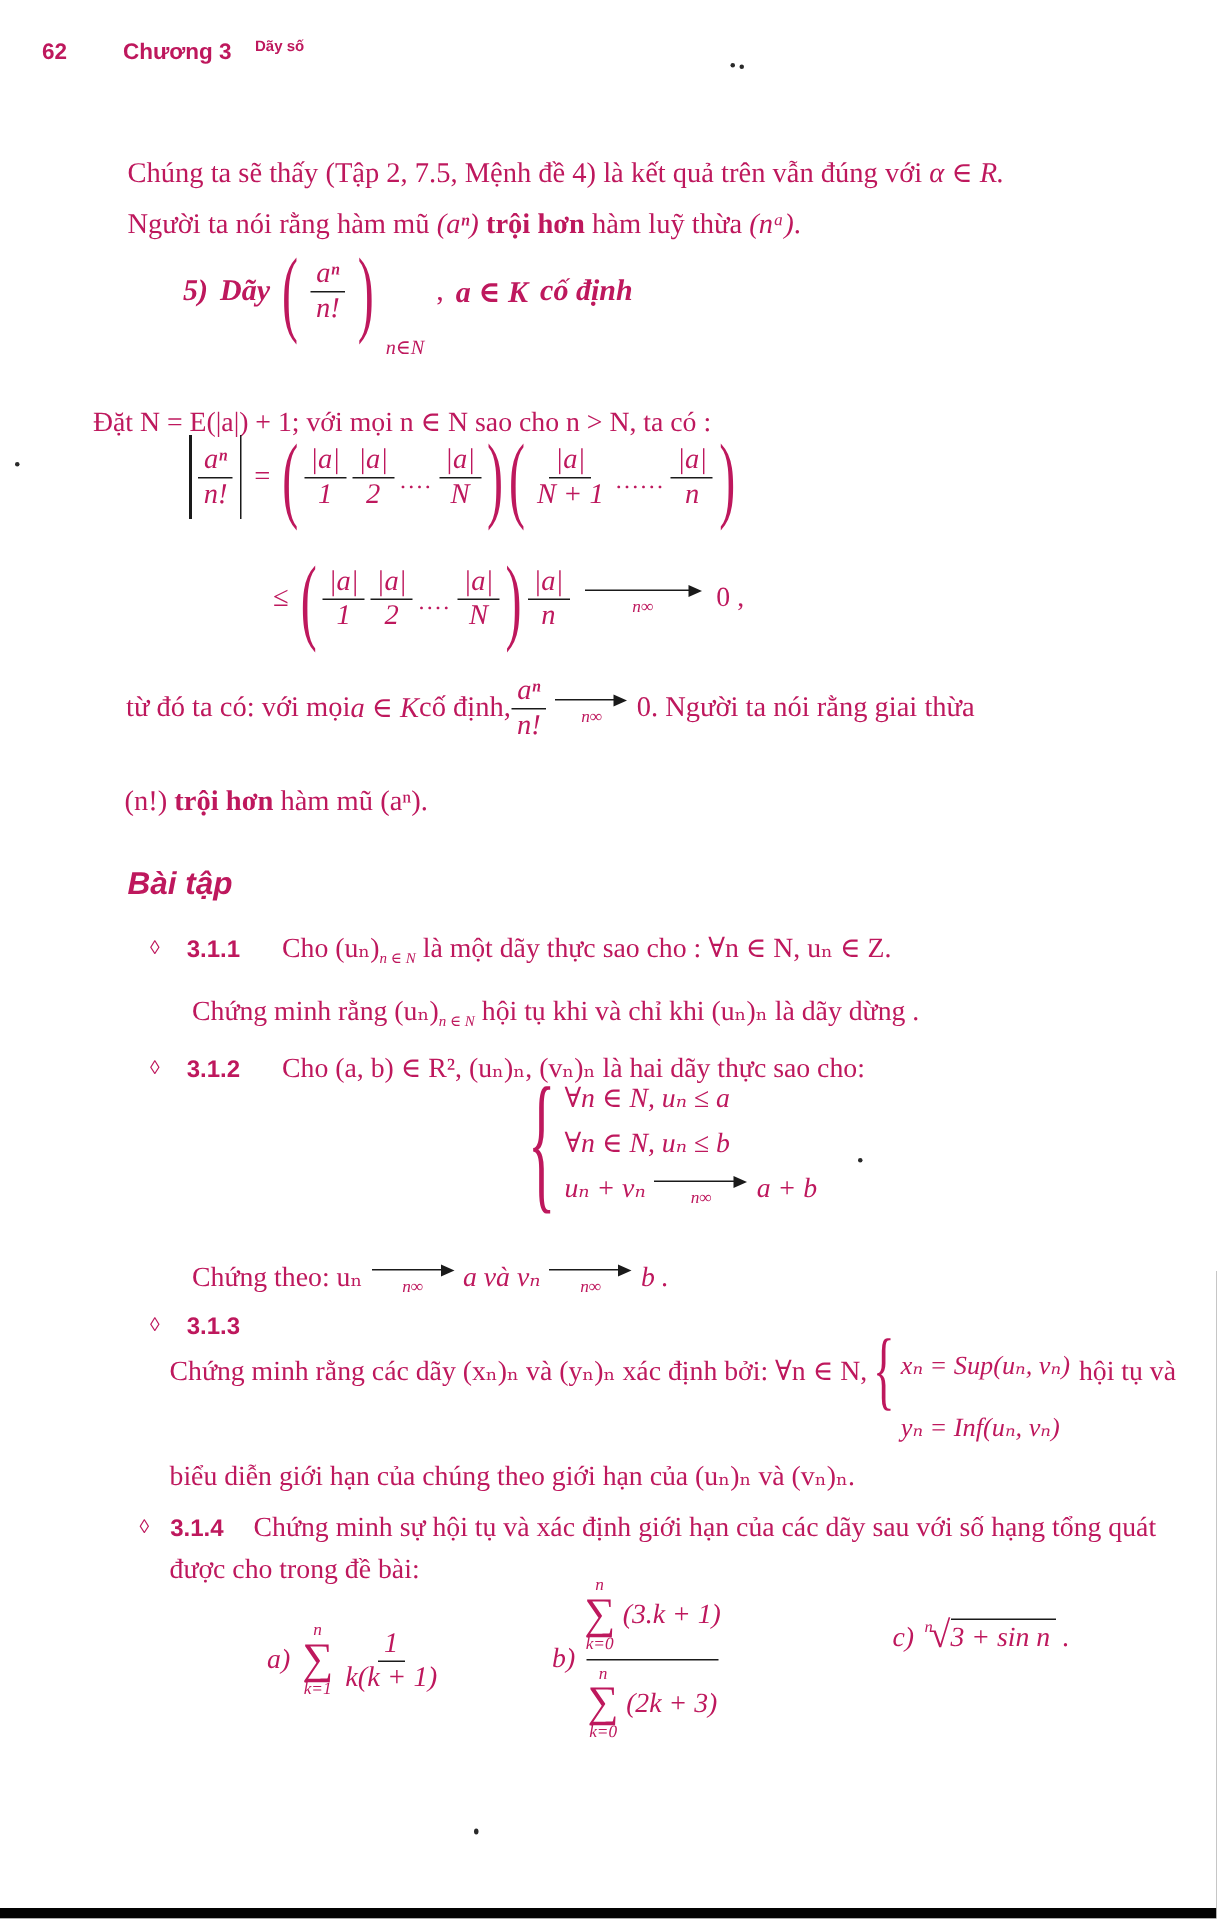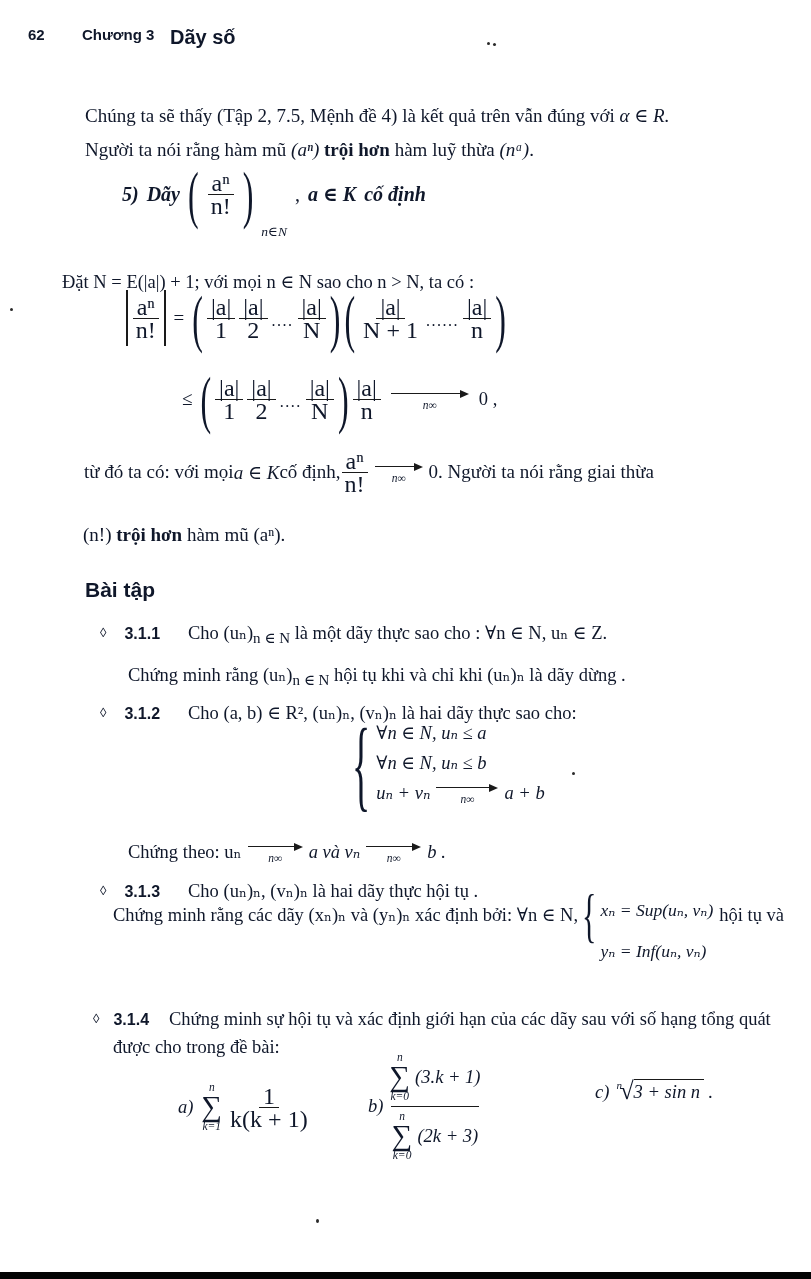--- a/index.html
+++ b/index.html
@@ -1,41 +1,41 @@
 <!DOCTYPE html>
 <html><head>
 <meta charset="utf-8">
 <style>
   html,body{margin:0;padding:0;background:#9a9a9a;}
   .page{
     position:relative;width:811px;height:1279px;background:#ffffff;
-    font-family:"Liberation Serif","DejaVu Serif",serif;color:#0f172a;
+    font-family:"Liberation Serif","DejaVu Serif",serif;color:#be185d;
     overflow:hidden;margin:0 auto;
   }
   .abs{position:absolute;}
   .t{font-size:18.5px;line-height:30px;}
   .sans{font-family:"Liberation Sans","DejaVu Sans",sans-serif;}
   .bi{font-weight:700;font-style:italic;}
   .it{font-style:italic;}
   .b{font-weight:700;}
 
   
   .hdr-num{top:26px;left:28px;font-weight:700;font-size:15px;}
   .hdr-chap{top:26px;left:82px;font-weight:700;font-size:15px;}
-  .hdr-title{top:26px;left:170px;font-weight:700;font-size:20px;}
+  .hdr-title{top:26px;left:170px;font-weight:700;font-size:10px;}
 
   
   .intro{top:80px;left:85px;width:700px;font-size:19px;line-height:34px;}
 
   
   .sec5{top:160px;left:122px;height:68px;display:flex;align-items:center;gap:8px;font-size:20px;}
   .sec5 .gsub{align-self:flex-end;transform:translateY(12px);font-size:13.5px;font-style:italic;}
 
   
-  .frac{display:inline-flex;flex-direction:column;align-items:center;vertical-align:middle;font-size:24px;}
+  .frac{display:inline-flex;flex-direction:column;align-items:center;vertical-align:middle;font-style:italic;font-size:19px;}
   .frac .fn{display:block;padding:0 4px 1px;border-bottom:1.5px solid #1a1a1a;line-height:20px;text-align:center;white-space:nowrap;}
   .frac .fd{display:block;padding:1px 4px 0;line-height:20px;text-align:center;white-space:nowrap;}
 
   .bigp{display:inline-block;font-size:32px;line-height:32px;transform:scaleY(2.0);font-weight:400;}
   .absbar{display:inline-block;width:1.8px;height:56px;background:#1a1a1a;}
   .dots{letter-spacing:1.5px;display:inline-block;transform:translateY(3px);}
   .op{font-size:19px;padding:0 4px;}
 
   
   .setup{top:248px;left:62px;}
@@ -54,21 +54,21 @@
 
   
   .concl1{top:443px;left:84px;display:flex;align-items:center;height:58px;font-size:19px;}
   .concl2{top:505px;left:64px;font-size:19px;margin-left:19px;}
 
   
   .extitle{top:578px;left:85px;font-weight:700;font-size:21px;}
   .exrow{display:flex;align-items:baseline;white-space:nowrap;}
   .bullet{font-size:13px;transform:translateY(-2px);}
   .exnum{font-family:"Liberation Sans","DejaVu Sans",sans-serif;font-weight:700;font-size:16px;margin:0 28px 0 18px;}
-  .ssub{font-size:15px;vertical-align:-4px;}
+  .ssub{font-size:10px;font-style:italic;vertical-align:-4px;}
 
   .ex1l1{top:618px;left:100px;}
   .ex1l2{top:660px;left:128px;}
   .ex2l1{top:698px;left:100px;}
 
   .ex2sys{top:722px;left:352px;display:flex;align-items:center;}
   .brace{display:inline-block;font-weight:400;}
   .b3{font-size:38px;line-height:38px;transform:scaleY(2.7);margin-right:6px;}
   .b2{font-size:30px;line-height:30px;transform:scaleY(1.95);margin:0 4px;}
   .sysrows{display:flex;flex-direction:column;gap:8px;font-size:18.5px;font-style:italic;}
@@ -216,21 +216,21 @@
     <span class="limarrow">
         <span class="shaft w48"></span>
         <span class="lab">n∞</span>
       </span>
     <span>0. Người ta nói rằng giai thừa</span>
   </div>
   <p class="abs concl2">
     <span>(n!) </span><span class="b">trội hơn</span><span> hàm mũ (aⁿ).</span>
   </p>
 
-  <h2 class="abs extitle sans" style="margin:0;">Bài tập</h2>
+  <h2 class="abs extitle sans" style="margin:0;font-style:italic;">Bài tập</h2>
 
   <div class="abs ex1l1 exrow">
     <span class="bullet">◊</span>
     <span class="exnum">3.1.1</span>
     <span class="t"><span>Cho (uₙ)</span><sub class="ssub">n ∈ N</sub><span> là một dãy thực sao cho : ∀n ∈ N, uₙ ∈ Z.</span></span>
   </div>
   <p class="abs ex1l2 t" style="margin:0;">
     <span>Chứng minh rằng (uₙ)</span><sub class="ssub">n ∈ N</sub><span> hội tụ khi và chỉ khi (uₙ)ₙ là dãy dừng .</span>
   </p>
 
@@ -264,31 +264,31 @@
     <span class="limarrow">
         <span class="shaft w55"></span>
         <span class="lab">n∞</span>
       </span>
     <span class="t it">b .</span>
   </div>
 
   <div class="abs ex3l1 exrow">
     <span class="bullet">◊</span>
     <span class="exnum">3.1.3</span>
-    <span class="t">Cho (uₙ)ₙ, (vₙ)ₙ là hai dãy thực hội tụ .</span>
   </div>
   <div class="abs ex3l2">
     <span class="t">Chứng minh rằng các dãy (xₙ)ₙ và (yₙ)ₙ xác định bởi:  ∀n ∈ N,</span>
     <span class="brace b2">{</span>
     <div class="sysrows">
       <div class="sysrow">xₙ = Sup(uₙ, vₙ)</div>
       <div class="sysrow">yₙ = Inf(uₙ, vₙ)</div>
     </div>
     <span class="t" style="margin-left:6px;">hội tụ và</span>
   </div>
+  <p class="abs ex3l3 t" style="margin:0;">biểu diễn giới hạn của chúng theo giới hạn của (uₙ)ₙ và (vₙ)ₙ.</p>
 
   <div class="abs ex4l1 exrow">
     <span class="bullet">◊</span>
     <span class="exnum">3.1.4</span>
     <span class="t">Chứng minh sự hội tụ và xác định giới hạn của các dãy sau với số hạng tổng quát</span>
   </div>
   <p class="abs ex4l2 t" style="margin:0;">được cho trong đề bài:</p>
 
   <div class="abs ita">
     <span class="ilabel">a)</span>

